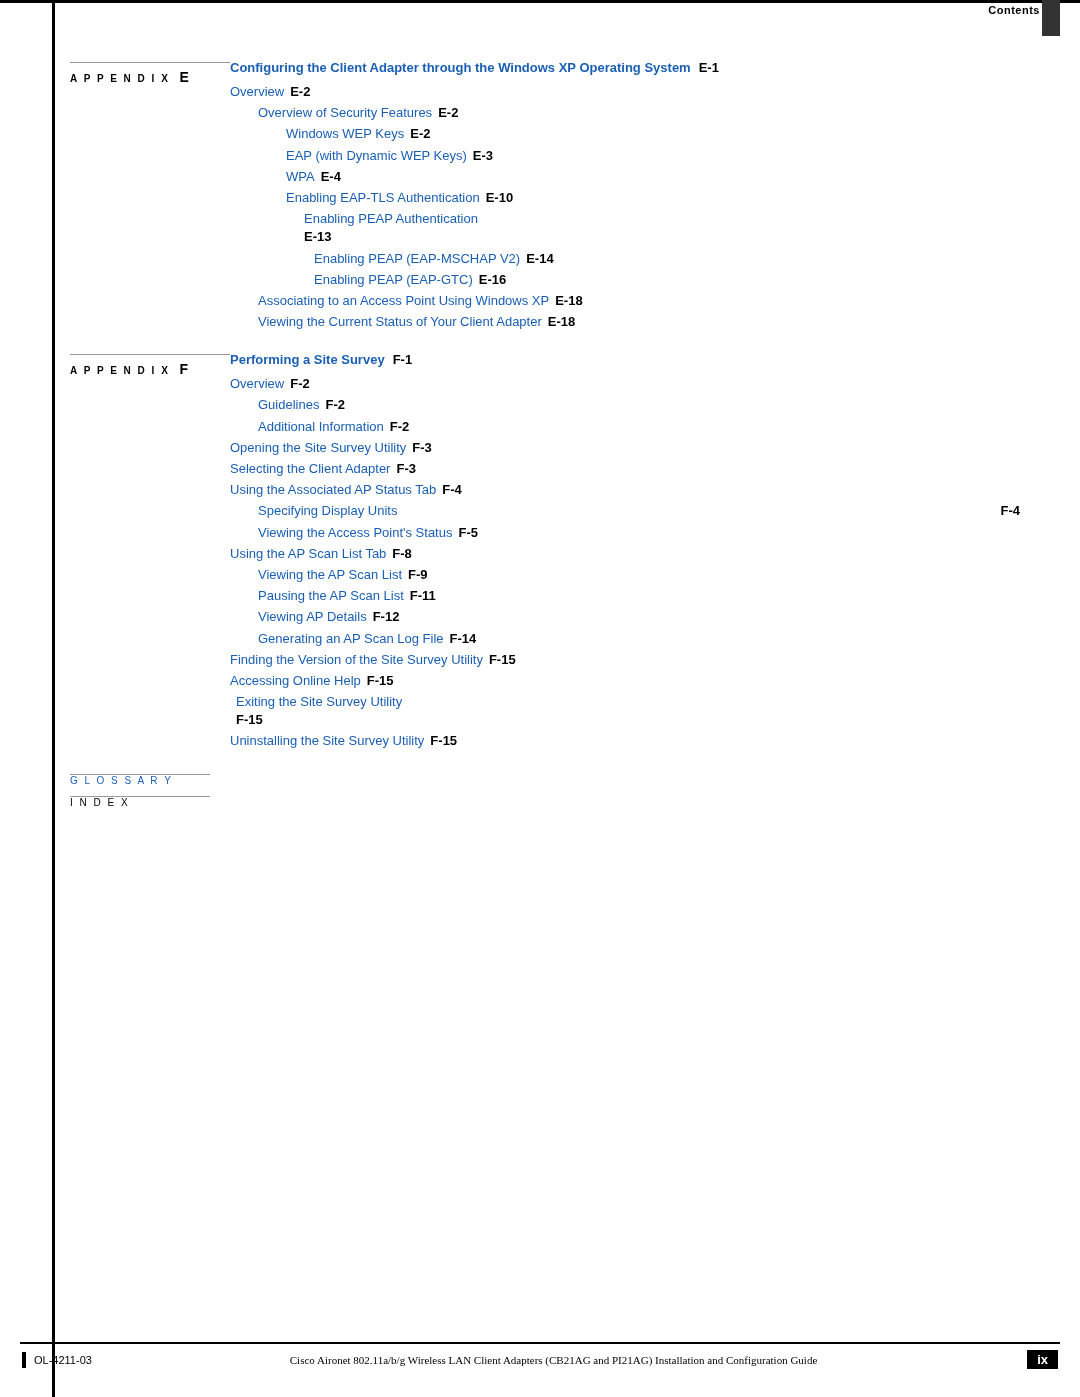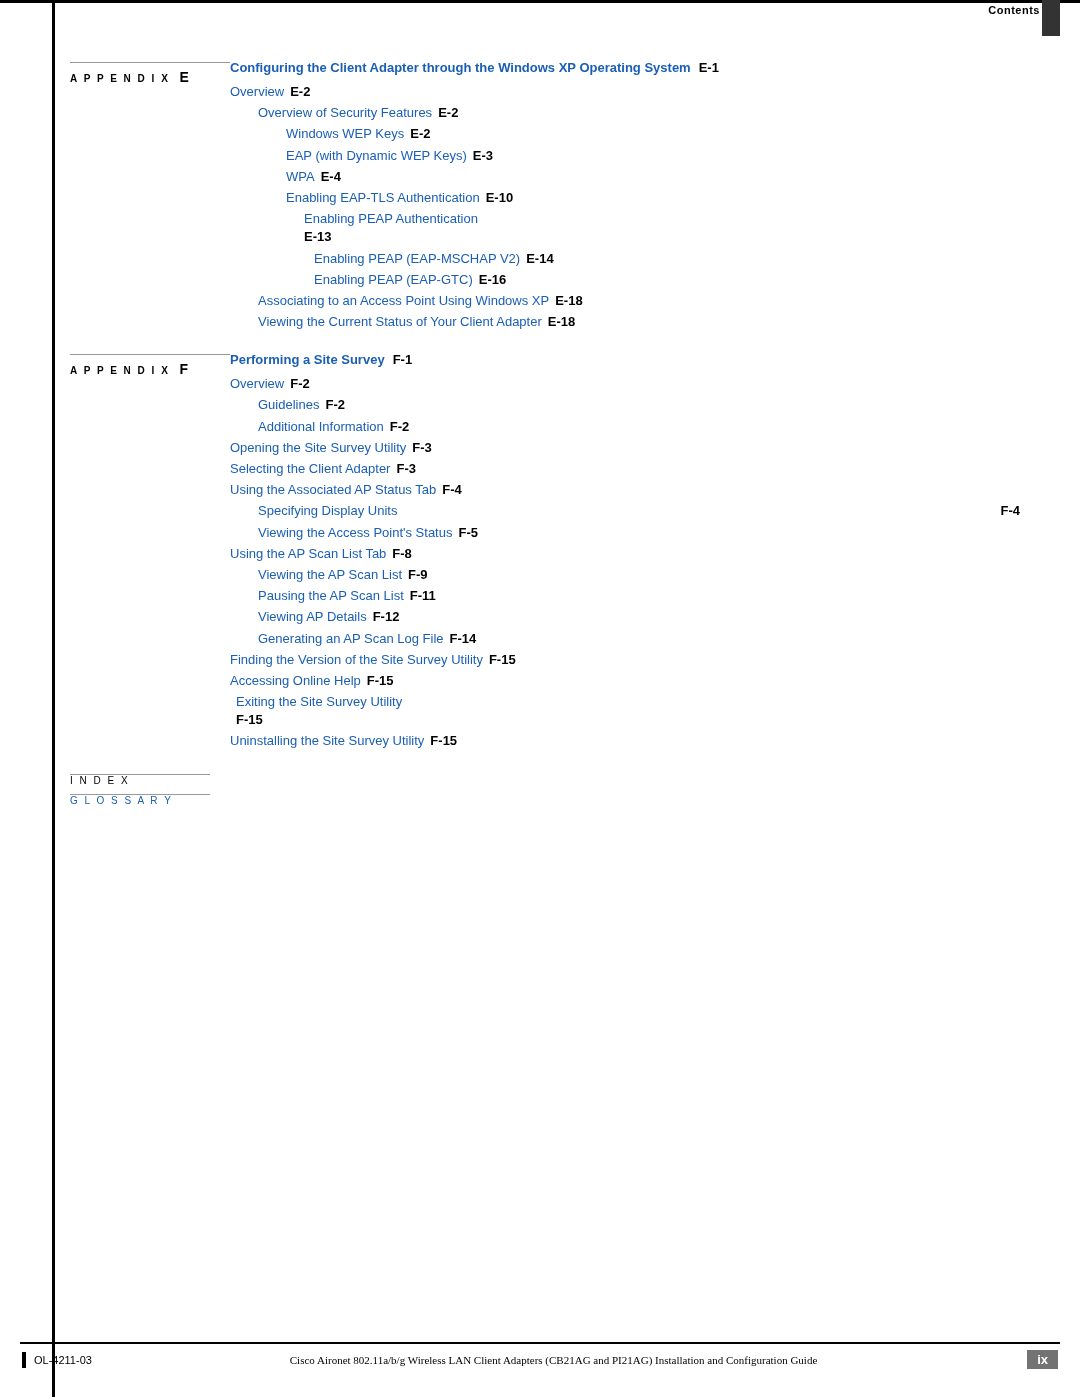--- a/index.html
+++ b/index.html
@@ -179,21 +179,21 @@
       font-family: Liberation Serif, serif;
     }
     .footer-right {
       display: flex;
       align-items: center;
     }
     .footer-page-num {
       font-size: 13px;
       font-weight: bold;
       color: #fff;
-      background: #737373;
+      background: #000000;
       padding: 2px 10px;
       margin-left: 8px;
     }
     .footer-page-label {
       font-size: 13px;
       color: #000;
       font-weight: bold;
       margin-right: 4px;
     }
   </style>
@@ -356,27 +356,27 @@
             </div>
             <div class="toc-entry" style="margin-left: 0px;">
               <a class="toc-link" href="#">Uninstalling the Site Survey Utility</a>
               <span class="toc-page">F-15</span>
             </div>
           </div>
       </div>
     </div>
 
     <div class="back-matter">
+      <div class="back-matter-item">
+        <div class="back-matter-line"></div>
+        <div class="back-matter-label" style="color:#1a5fb4; cursor:pointer;">G L O S S A R Y</div>
+      </div>
       <div class="back-matter-item" style="margin-top:10px;">
         <div class="back-matter-line"></div>
         <div class="back-matter-label" style="cursor:pointer;">I N D E X</div>
-      </div>
-      <div class="back-matter-item">
-        <div class="back-matter-line"></div>
-        <div class="back-matter-label" style="color:#1a5fb4; cursor:pointer;">G L O S S A R Y</div>
       </div>
     </div>
 
   </div>
 
   <div class="footer">
     <div class="footer-top-line"></div>
     <div class="footer-content">
       <div class="footer-left">
         <div class="footer-left-bar"></div>

